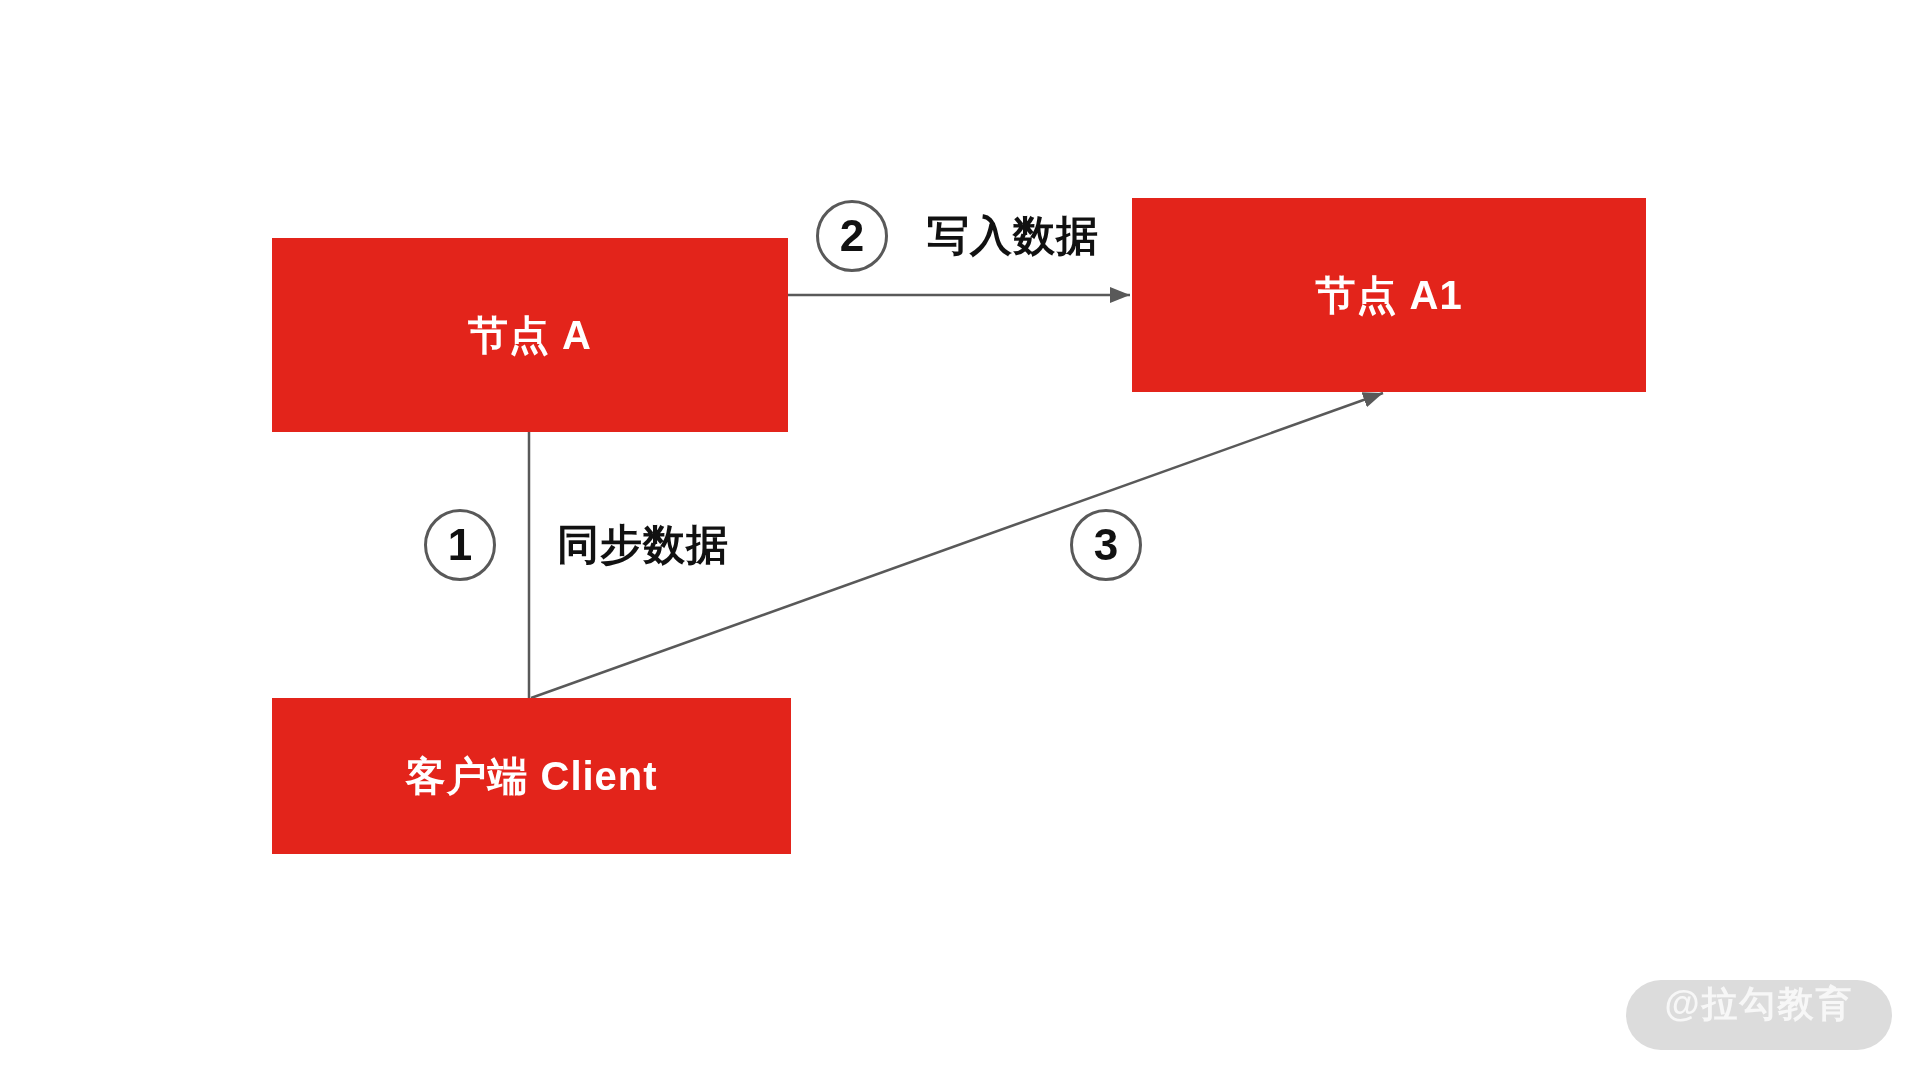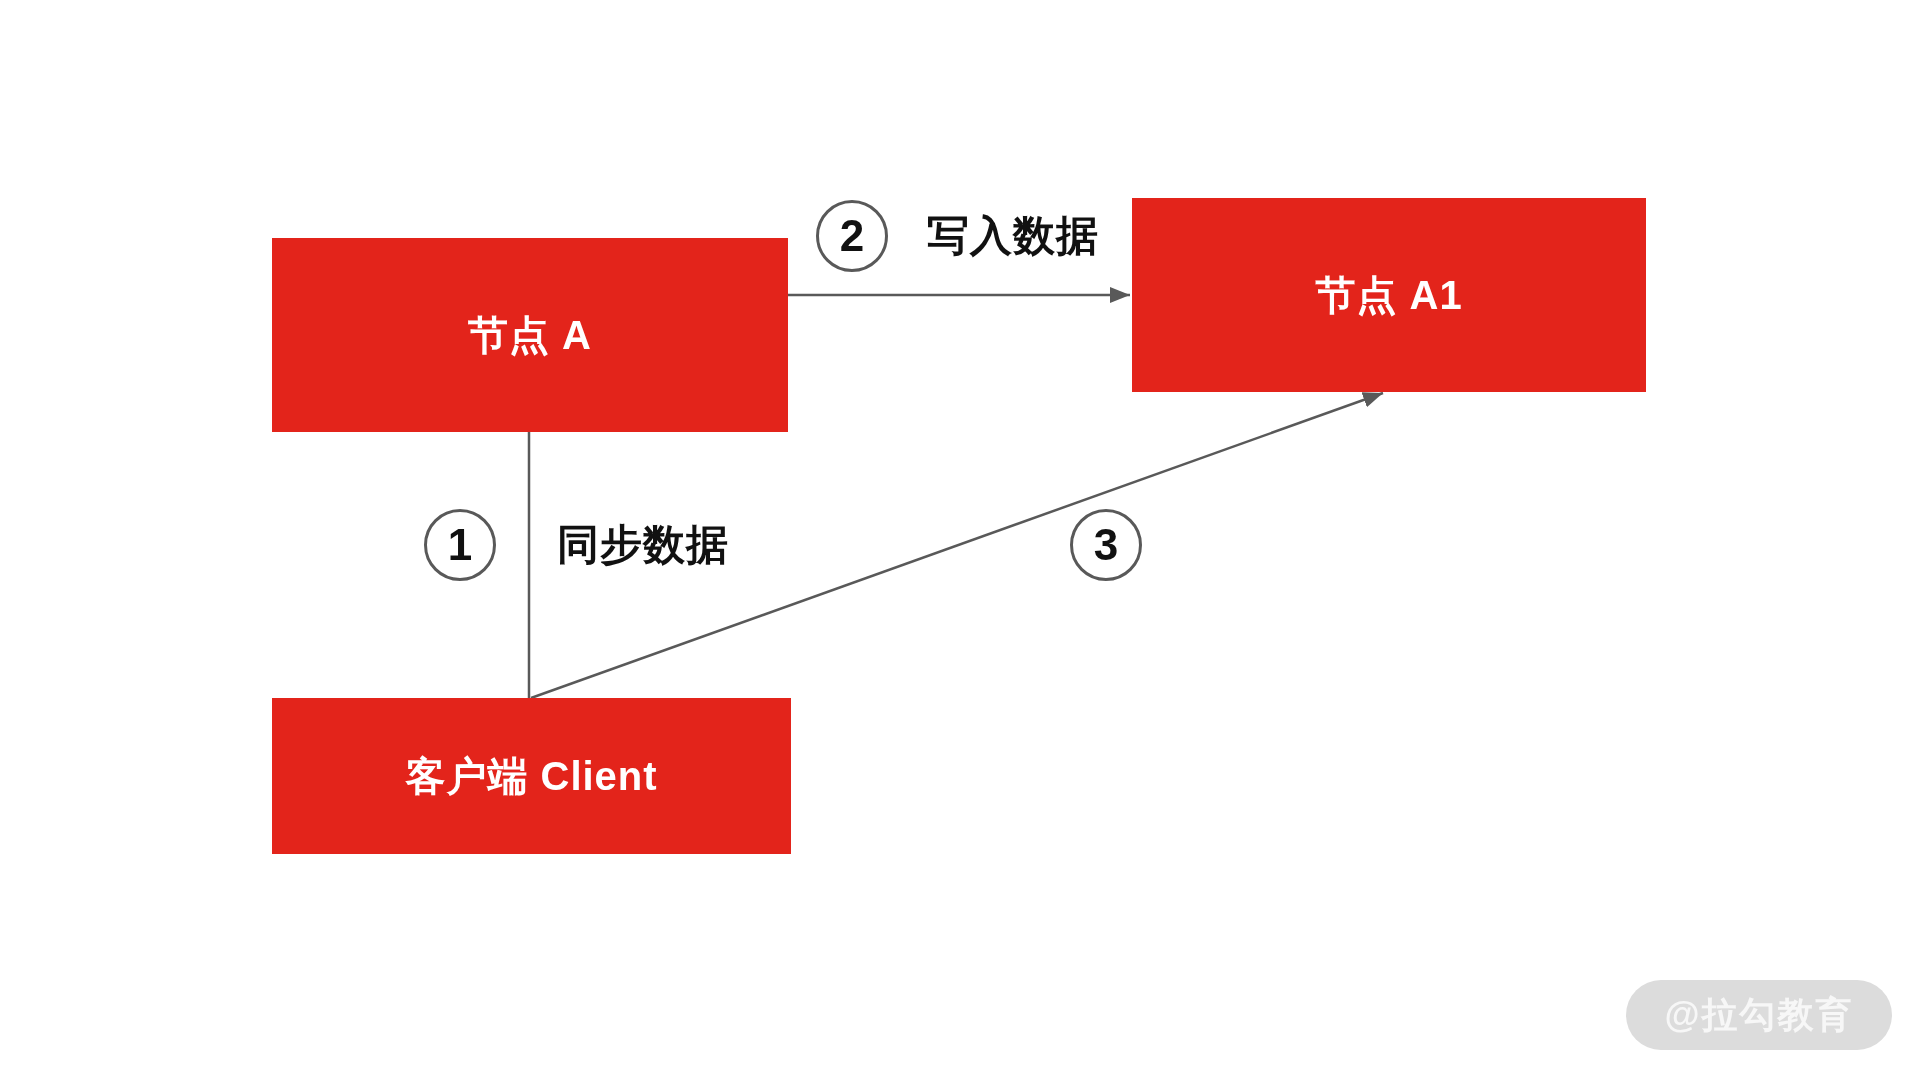--- a/index.html
+++ b/index.html
@@ -55,21 +55,21 @@
   }
   .label-1{left:557px;top:520px;}
   .label-2{left:927px;top:211px;}
   .label-3{left:1198px;top:520px;}
   .watermark{
     position:absolute;
     left:1626px;top:980px;
     width:266px;height:70px;
     background:var(--watermark-bg,#DCDCDC);
     border-radius:35px;
-    display:flex;align-items:center;justify-content:center;
+    display:flex;align-items:flex-start;justify-content:center;
     font-size:36px;font-weight:600;
     color:var(--watermark-text,#F7F7F7);
     letter-spacing:2px;
   }
 </style>
 </head>
 <body>
 
 <div class="canvas">
 

